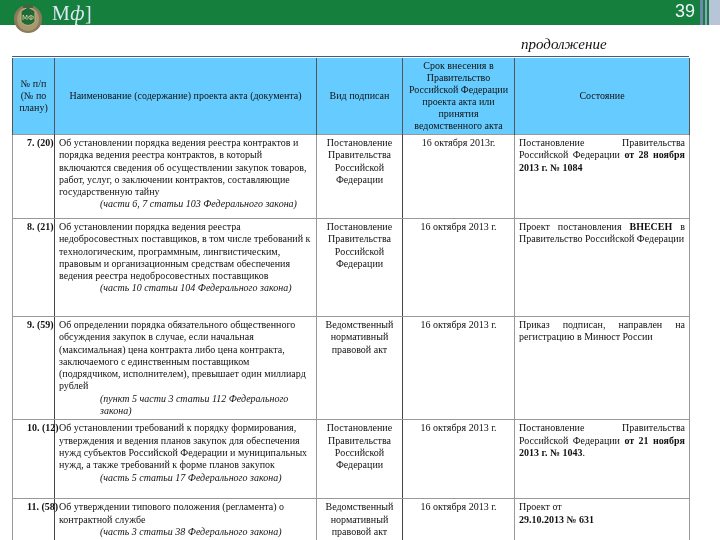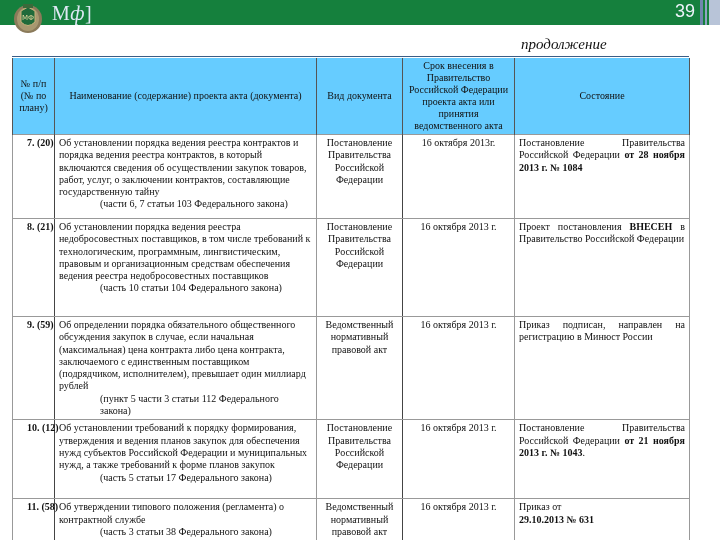--- a/index.html
+++ b/index.html
@@ -22,21 +22,21 @@
     table.main col.c2 { width: 262px; }
     table.main col.c3 { width: 86px; }
     table.main col.c4 { width: 112px; }
     table.main col.c5 { width: 175px; }
     table.main th { background: #66ccff; font-weight: normal; text-align: center; vertical-align: middle; border-left: 1px solid #555; border-right: 1px solid #555; padding: 2px 3px; height: 73px; font-size: 10px; line-height: 12px; }
     table.main td { border: 1px solid #999; vertical-align: top; padding: 2px 4px; }
     table.main td.num { font-weight: bold; white-space: nowrap; padding-left: 14px; }
     table.main td.center { text-align: center; }
     table.main td.state { text-align: justify; }
     table.main td.c1b, table.main td.c3b { border-right: 1px solid #444; }
-    .ref { display: block; padding-left: 41px; }
+    .ref { font-style: italic; display: block; padding-left: 41px; }
     .b { font-weight: bold; }
     .row-7 td { height: 84px; }
     .row-8 td { height: 98px; }
     .row-9 td { height: 86px; }
     .row-10 td { height: 79px; margin-left: 24px; }
     .row-11 td { height: 45px; }
   </style>
 </head>
 <body>
 
@@ -64,21 +64,21 @@
       <col class="c1">
       <col class="c2">
       <col class="c3">
       <col class="c4">
       <col class="c5">
     </colgroup>
   <thead>
     <tr>
       <th>№ п/п (№ по плану)</th>
       <th>Наименование (содержание) проекта акта (документа)</th>
-      <th>Вид документа</th>
+      <th>Вид подписан</th>
       <th>Срок внесения в Правительство Российской Федерации проекта акта или принятия ведомственного акта</th>
       <th>Состояние</th>
     </tr>
   </thead>
   <tbody>
     <tr class="row-7">
       <td class="num c1b">7. (20)</td>
       <td><span>Об установлении порядка ведения реестра контрактов и порядка ведения реестра контрактов, в который включаются сведения об осуществлении закупок товаров, работ, услуг, о заключении контрактов, составляющие государственную тайну</span><span class="ref">(части 6, 7 статьи 103 Федерального закона)</span></td>
       <td class="center c3b">Постановление Правительства Российской Федерации</td>
       <td class="center">16 октября 2013г.</td>
@@ -103,16 +103,16 @@
       <td><span>Об установлении требований к порядку формирования, утверждения и ведения планов закупок для обеспечения нужд субъектов Российской Федерации и муниципальных нужд, а также требований к форме планов закупок</span><span class="ref">(часть 5 статьи 17 Федерального закона)</span></td>
       <td class="center c3b">Постановление Правительства Российской Федерации</td>
       <td class="center">16 октября 2013 г.</td>
       <td class="state"><span>Постановление Правительства Российской Федерации </span><span class="b">от 21 ноября 2013 г. № 1043</span><span>.</span></td>
     </tr>
     <tr class="row-11">
       <td class="num c1b">11. (58)</td>
       <td><span>Об утверждении типового положения (регламента) о контрактной службе</span><span class="ref">(часть 3 статьи 38 Федерального закона)</span></td>
       <td class="center c3b">Ведомственный нормативный правовой акт</td>
       <td class="center">16 октября 2013 г.</td>
-      <td class="state"><span>Приказ от </span><br><span class="b">29.10.2013 № 631</span><span></span></td>
+      <td class="state"><span>Проект от </span><br><span class="b">29.10.2013 № 631</span><span></span></td>
     </tr>
   </tbody>
 </table>
 
 </body></html>

